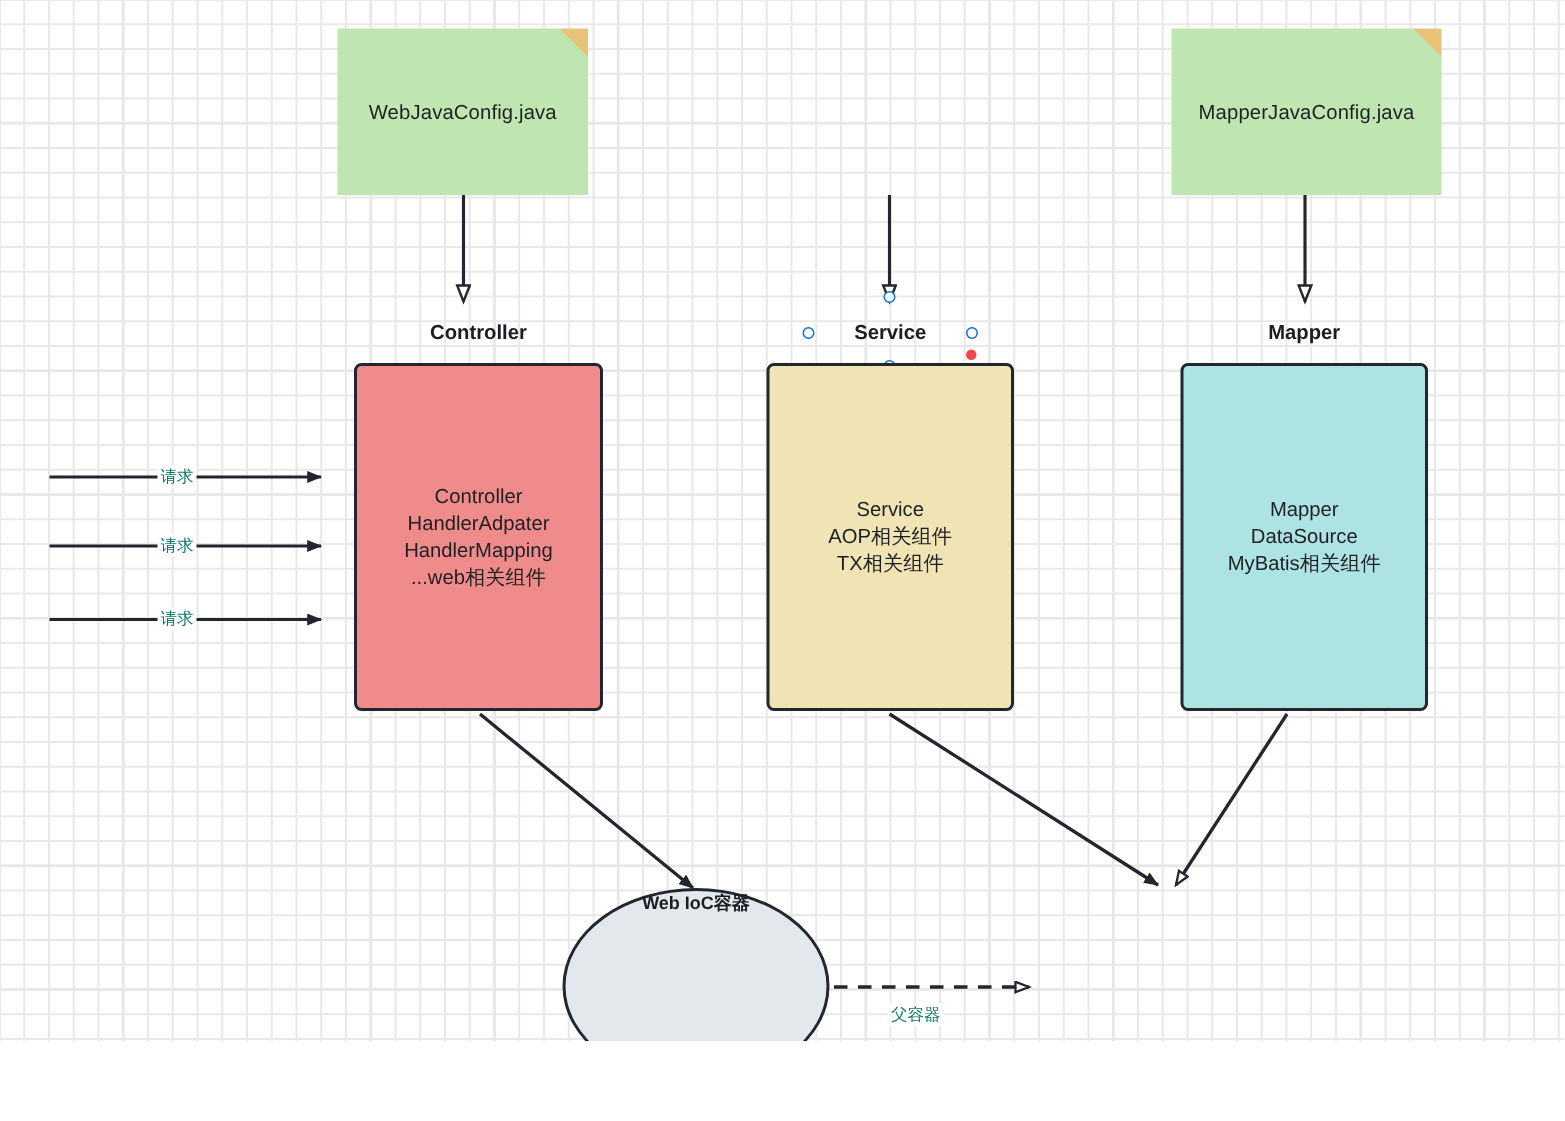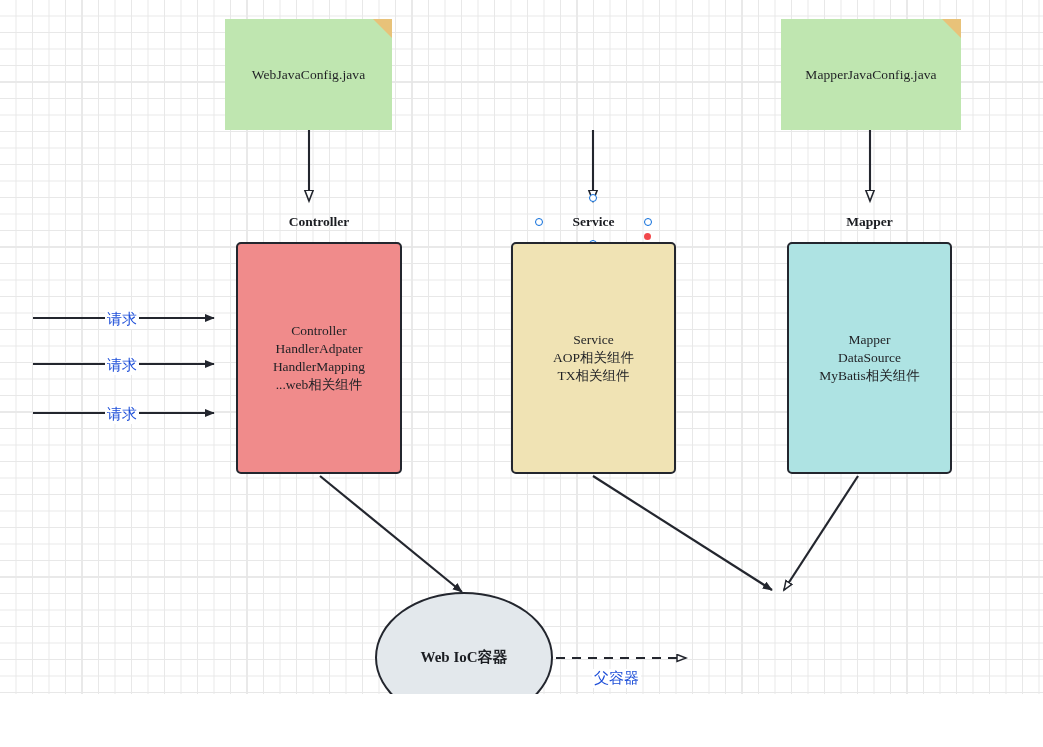--- a/index.html
+++ b/index.html
@@ -13,21 +13,21 @@
     height: 694px;
     overflow: hidden;
     background-color: #ffffff;
     background-image:
       linear-gradient(to right, #e8e8e8 1px, transparent 1px),
       linear-gradient(to bottom, #e8e8e8 1px, transparent 1px),
       linear-gradient(to right, #d4d4d4 1px, transparent 1px),
       linear-gradient(to bottom, #d4d4d4 1px, transparent 1px);
     background-size: 16.5px 16.5px, 16.5px 16.5px, 82.5px 82.5px, 82.5px 82.5px;
     background-position: -1px -1px, -1px -1px, -1px -1px, -1px -1px;
-    font-family: Liberation Serif, serif;
+    font-family: Liberation Sans, sans-serif;
   }
   svg.layer {
     position: absolute;
     left: 0;
     top: 0;
     width: 1043px;
     height: 747px;
     pointer-events: none;
   }
   .note {
@@ -71,31 +71,30 @@
     text-align: center;
     white-space: nowrap;
   }
   .ellipse {
     position: absolute;
     box-sizing: border-box;
     border: 2.2px solid #23262e;
     border-radius: 50%;
     background: #e3e8ec;
     display: flex;
-    align-items: center;
     justify-content: center;
-    font-size: 15px;
+    font-size: 12px;
     font-weight: bold;
     color: #1b1d22;
     white-space: nowrap;
   }
   .edge-label {
     position: absolute;
-    font-size: 15px;
-    color: #1d4ed8;
+    font-size: 11px;
+    color: #0f766e;
     background: #ffffff;
     padding: 0 2px;
     white-space: nowrap;
     text-align: left;
   }
   .handle {
     position: absolute;
     width: 8px;
     height: 8px;
     box-sizing: border-box;

